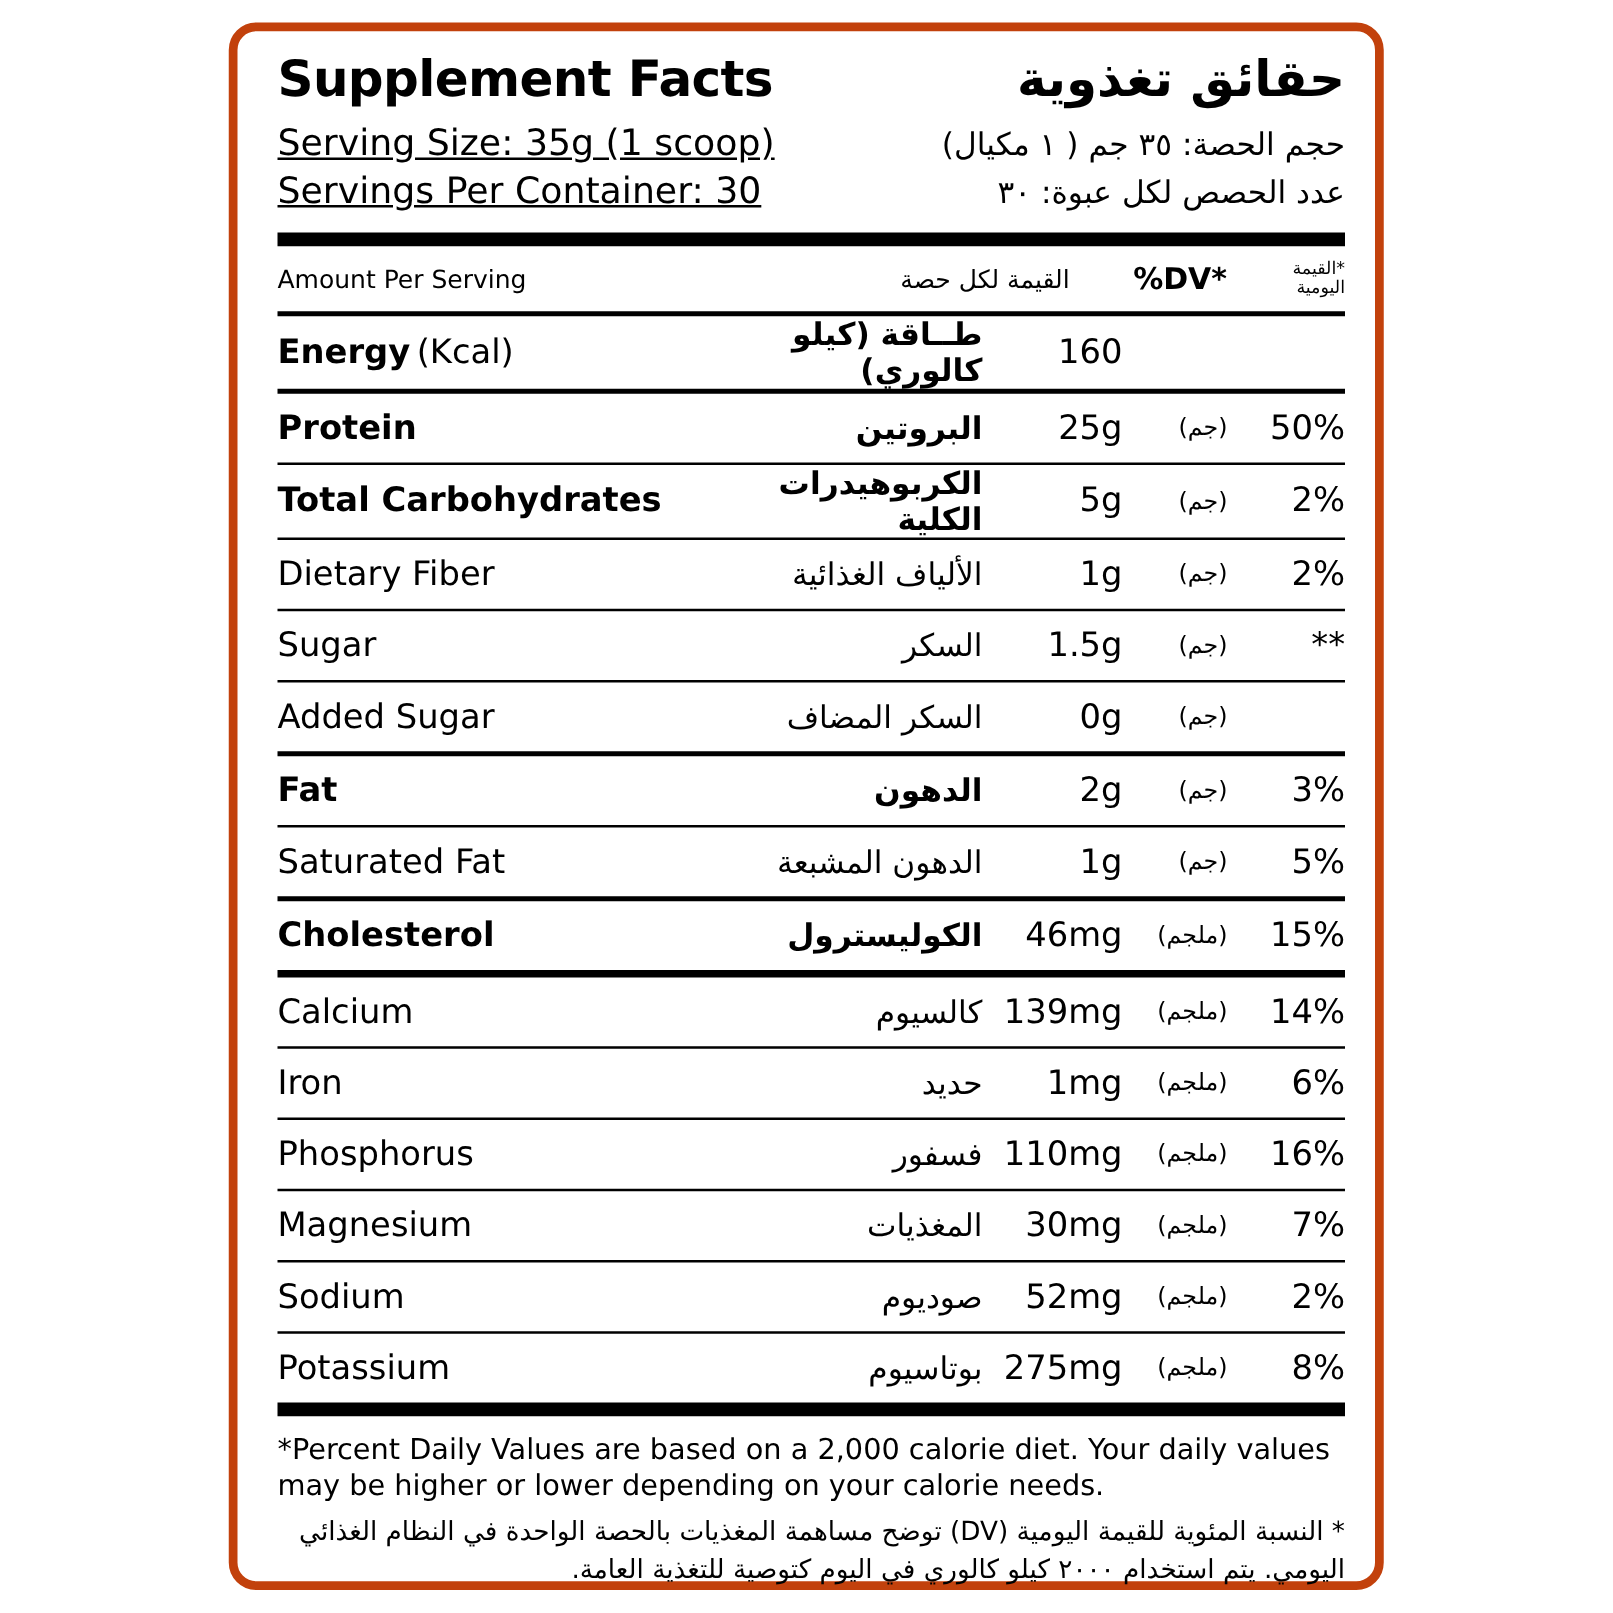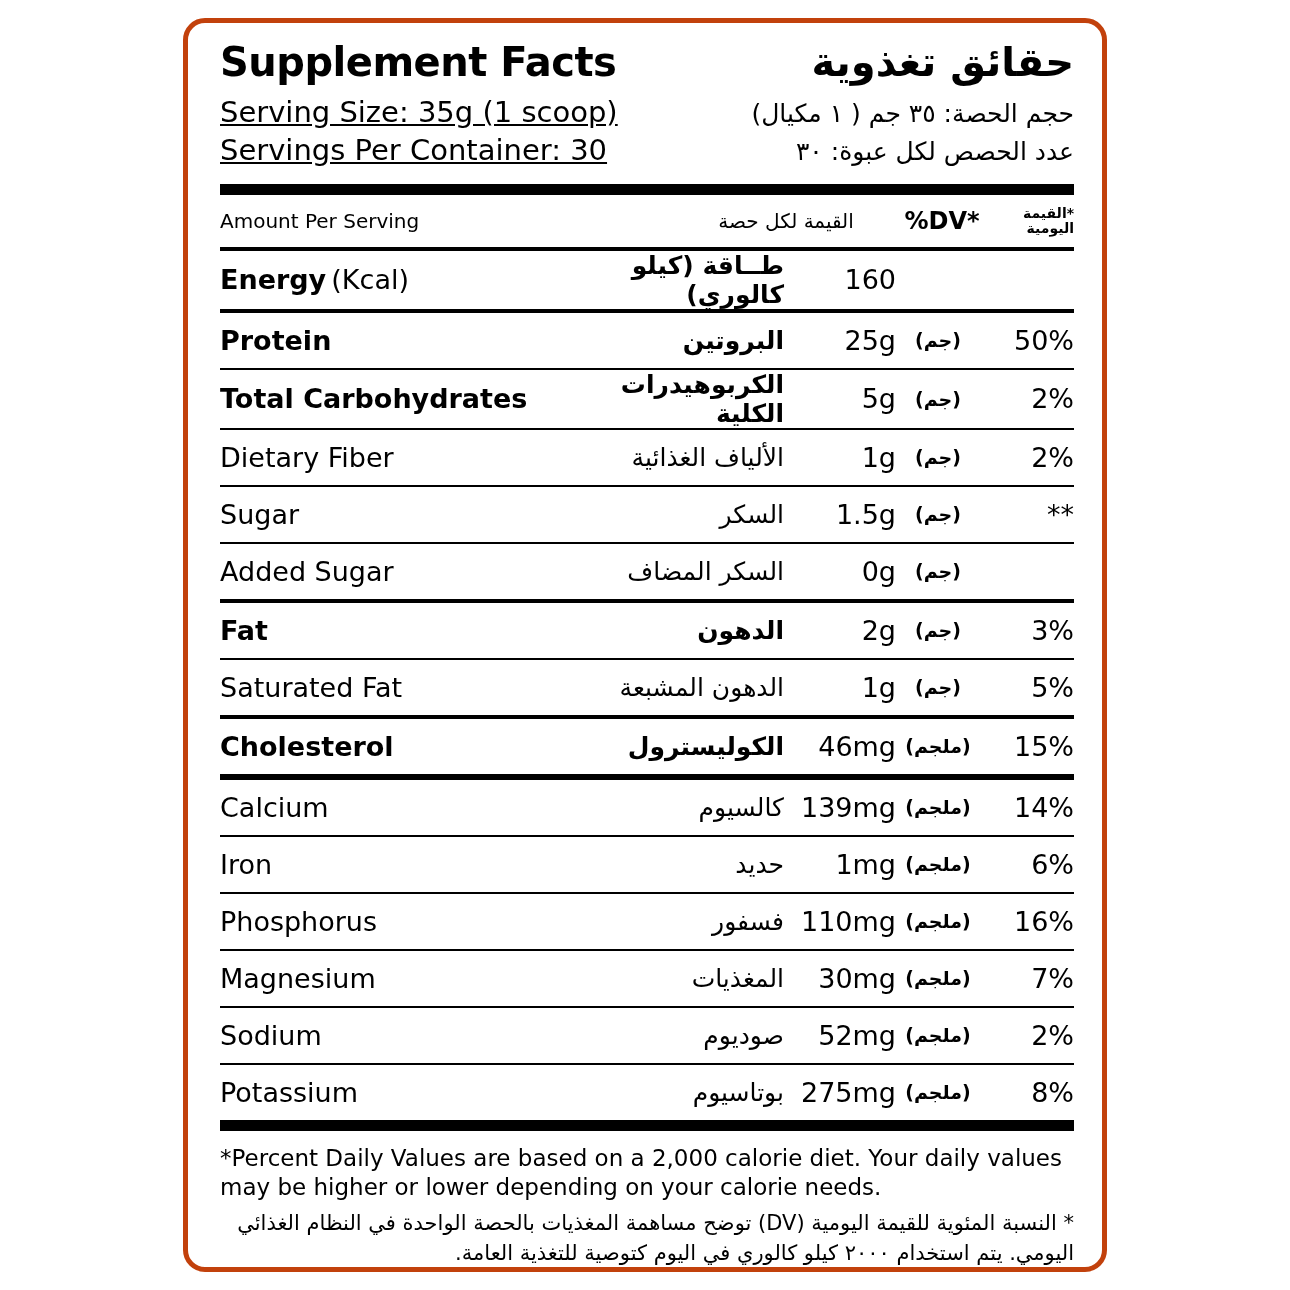--- a/index.html
+++ b/index.html
@@ -15,21 +15,21 @@
     overflow: hidden;
   }
 
   .panel {
     position: absolute;
     left: 183px;
     top: 18px;
     width: 924px;
     height: 1254px;
     box-sizing: border-box;
-    border: 5px solid #c2410c;
+    border: 7px solid #c2410c;
     border-radius: 22px;
     background: #fff;
   }
 
   .inner {
     position: absolute;
     left: 32px;
     top: 18px;
     width: 854px;
   }
@@ -90,40 +90,40 @@
     border-collapse: collapse;
     table-layout: fixed;
   }
   .tbl td {
     padding: 0;
     vertical-align: middle;
   }
   .c-name  { width: 330px; text-align: left;  padding-left: 4px; }
   .c-ar    { width: 234px; text-align: right; direction: rtl; padding-right: 8px;}
   .c-val   { width: 112px; text-align: right; }
-  .c-unit  { width: 84px;  text-align: center; direction: rtl; padding-right: 4px; font-weight: bold;}
+  .c-unit  { width: 84px;  text-align: right; direction: rtl; padding-right: 4px;}
   .c-dv    { width: 94px;  text-align: right; padding-right: 6px;}
 
   .row-h { height: 55px; }
 
   .nm  { font-size: 27px; }
   .nm-b { font-size: 27px; font-weight: bold; }
   .nm-sub { font-size: 27px; padding-left: 32px; }
   .ar  { font-size: 25px; }
   .ar-b { font-size: 25px; font-weight: bold; }
   .val { font-size: 27px; }
   .unit { font-size: 19px; }
   .dv  { font-size: 27px; }
   .light { font-weight: normal; }
 
   .colhdr-en { font-size: 20px; }
   .colhdr-ar { font-size: 20px; direction: rtl; text-align: right; padding-right: 10px;}
   .colhdr-dv { font-size: 24px; font-weight: bold; text-align: right; }
   .colhdr-dvar {
-    font-size: 14px; font-weight: bold; direction: rtl; text-align: right;
+    font-size: 14px; font-weight: normal; direction: rtl; text-align: right;
     line-height: 1.05; padding-right: 4px;
   }
 
   
   .foot {
     margin-top: 13px;
   }
   .foot-en {
     font-size: 23px;
     line-height: 1.28;

